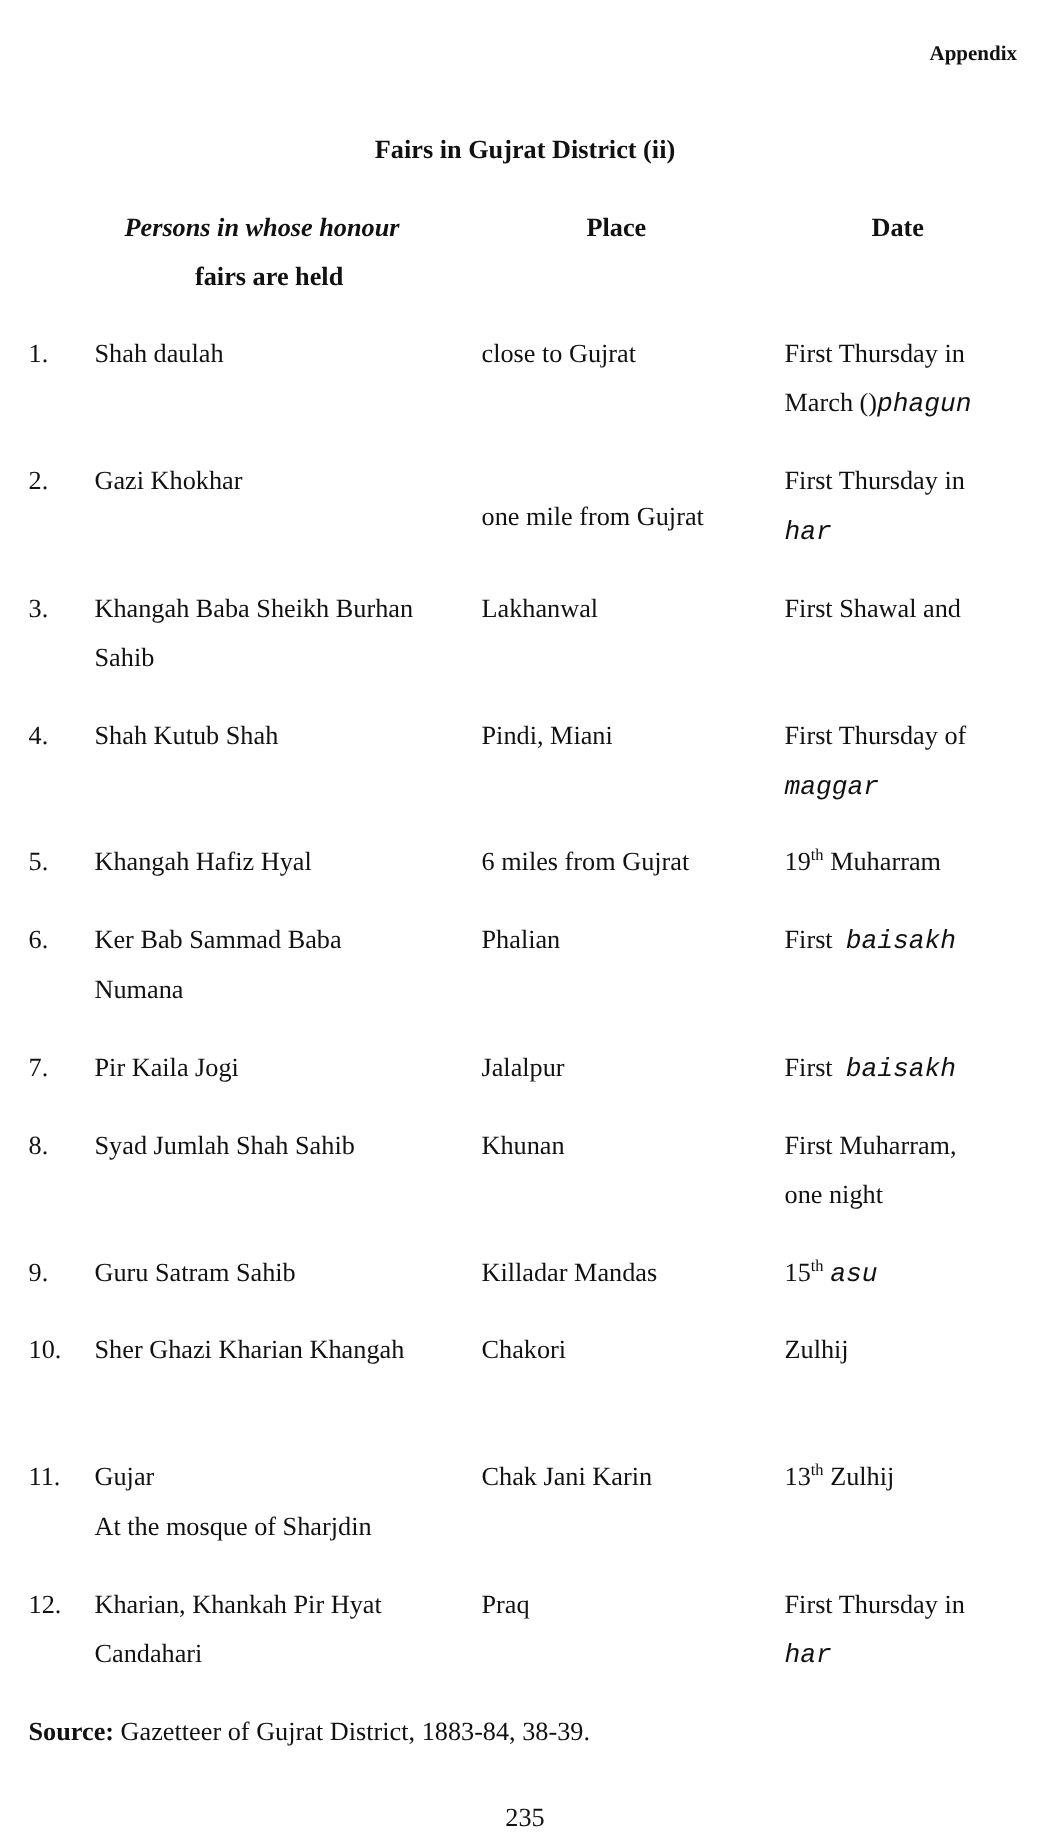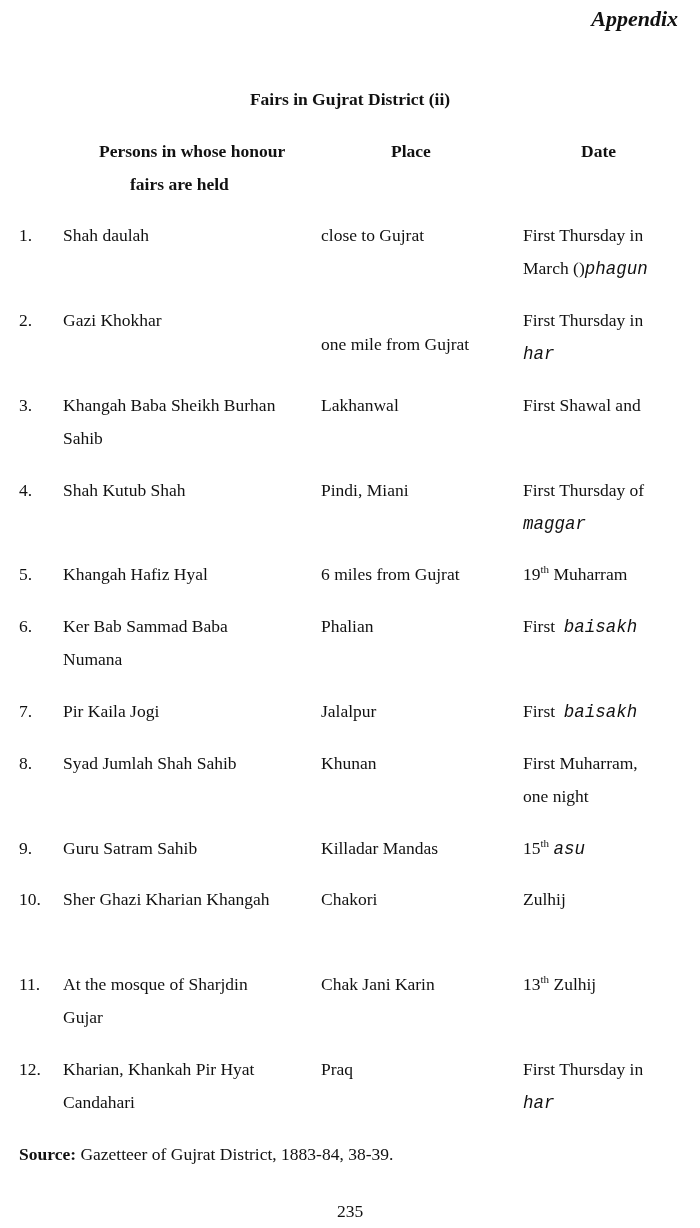--- a/index.html
+++ b/index.html
@@ -2,21 +2,21 @@
 <html><head>
 <meta charset="utf-8">
 <style>
   html, body { margin: 0; padding: 0; background: #ffffff; }
   body {
     width: 700px; height: 1228px; position: relative; overflow: hidden;
     font-family: "Liberation Serif", "DejaVu Serif", serif;
     color: #111111; font-size: 17.5px;
   }
   .abs { position: absolute; white-space: nowrap; line-height: 20px; }
-  .appendix { right: 22px; top: 9px; font-style: italic; font-weight: bold; font-size: 22px; }
+  .appendix { right: 22px; top: 27px; font-weight: bold; font-size: 14px; }
   .title { left: 0; width: 700px; text-align: center; top: 89px; font-weight: bold; font-size: 17.5px; }
   .hdr { font-weight: bold; text-align: center; }
   .num { left: 19px; }
   .col1 { left: 63px; }
   .col2 { left: 321px; }
   .col3 { left: 523px; }
   .cell { position: absolute; line-height: 20px; }
   .cell span.l { display: block; height: 33px; white-space: nowrap; }
   i { font-style: italic; font-family: Liberation Mono, monospace; }
   sup { font-size: 11px; line-height: 0; vertical-align: 7px; }
@@ -25,21 +25,21 @@
   .pagenum { left: 0; width: 700px; text-align: center; top: 1201px; }
 </style>
 </head>
 <body>
 
 <div class="abs appendix">Appendix</div>
 
 <div class="abs title">Fairs in Gujrat District (ii)</div>
 
 <div>
-  <div class="abs hdr" style="left:99px; top:141px;">Persons in whose honour</div>
+  <div class="abs hdr" style="left:83px; top:141px;font-style:italic;">Persons in whose honour</div>
   <div class="abs hdr" style="left:130px; top:174px;">fairs are held</div>
   <div class="abs hdr" style="left:391px; top:141px;">Place</div>
   <div class="abs hdr" style="left:581px; top:141px;">Date</div>
 </div>
 
 <div id="rows">
     <div>
       <div class="cell num" style="top: 225px;">
         <span class="l">1.</span>
       </div>
@@ -183,22 +183,22 @@
       </div>
       <div class="cell col3" style="top: 889px;">
         <span class="l"><span style="white-space: pre;">Zulhij</span></span>
       </div>
     </div>
     <div>
       <div class="cell num" style="top: 974px;">
         <span class="l">11.</span>
       </div>
       <div class="cell col1" style="top: 974px;">
+        <span class="l">Gujar</span>
         <span class="l">At the mosque of Sharjdin</span>
-        <span class="l">Gujar</span>
       </div>
       <div class="cell col2" style="top: 974px;">
         <span class="l">Chak Jani Karin</span>
       </div>
       <div class="cell col3" style="top: 974px;">
         <span class="l"><span style="white-space: pre;">13</span><sup style="white-space: pre;">th</sup><span style="white-space: pre;"> Zulhij</span></span>
       </div>
     </div>
     <div>
       <div class="cell num" style="top: 1059px;">

